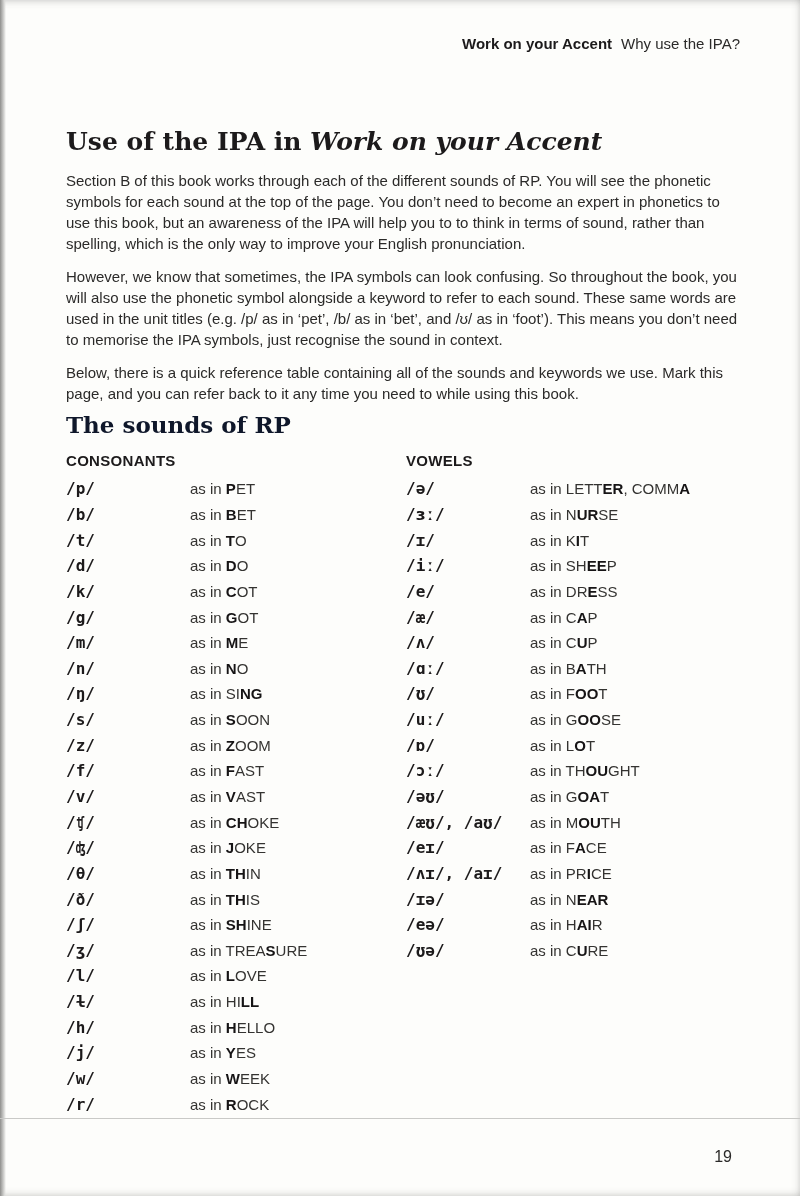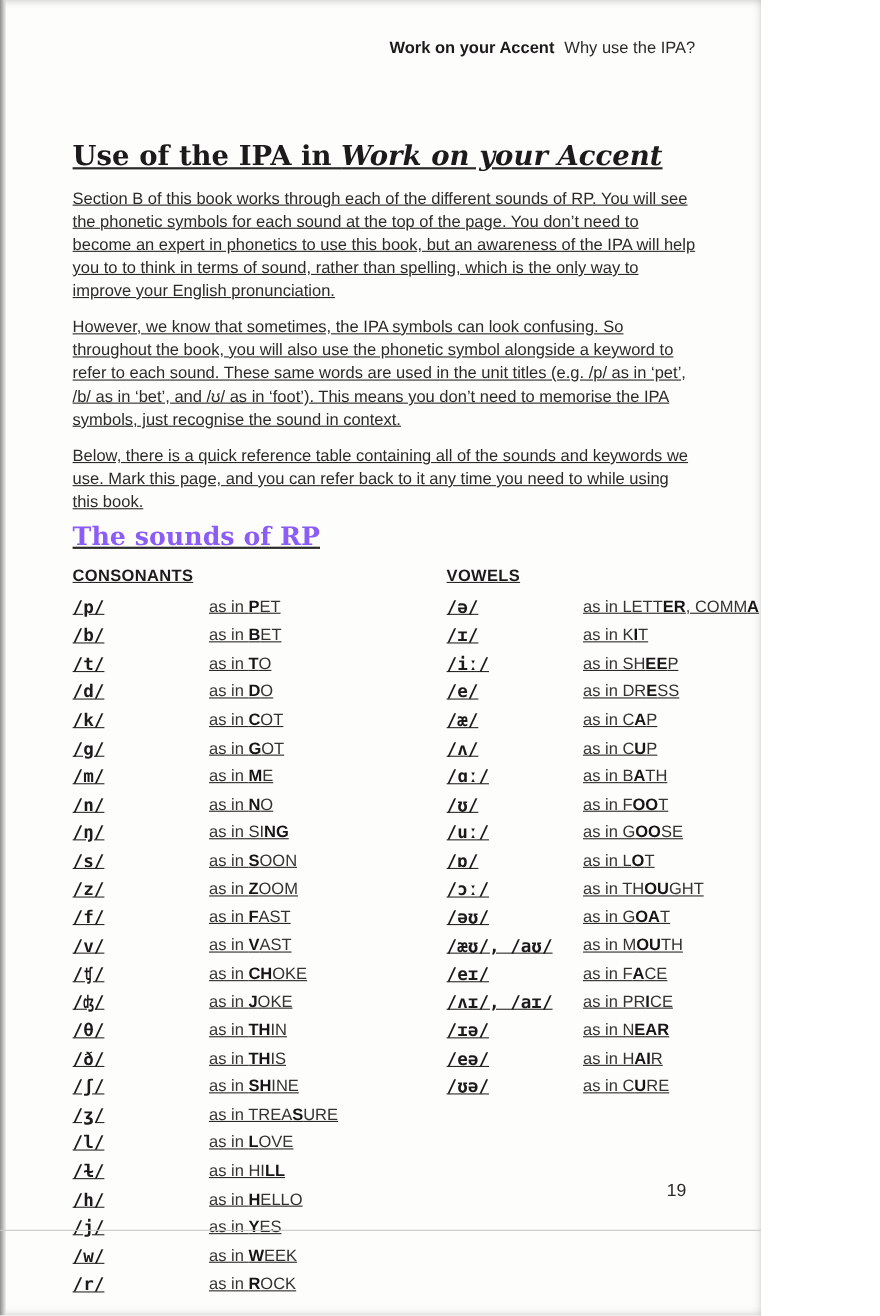--- a/index.html
+++ b/index.html
@@ -1,28 +1,27 @@
 <!DOCTYPE html>
 <html><head>
 <meta charset="utf-8">
 <style>
   html, body { margin: 0; padding: 0; background: #ffffff; }
   .page {
     position: relative;
-    width: 692px;
+    width: 800px;
     height: 1196px;
     background: #fdfdfb;
     overflow: hidden;
     font-family: "Liberation Sans", sans-serif;
     color: #2b2a29;
     box-shadow:
       inset 0 6px 8px -6px rgba(60,60,58,0.30),
       inset -6px 0 8px -6px rgba(60,60,58,0.22),
       inset 0 -6px 8px -6px rgba(60,60,58,0.28);
-    text-decoration: underline;
   }
   .scan-edge-left {
     position: absolute; left: 0; top: 0; bottom: 0; width: 6px;
     background: linear-gradient(to right, #8f8f8d, #d9d9d7 70%, rgba(217,217,215,0));
   }
   .running-head {
     position: absolute; top: 35px; right: 60px;
     font-size: 15px; white-space: nowrap;
   }
   .rh-bold { font-weight: 700; color: #1c1a1b; margin-right: 9px; }
@@ -38,21 +37,21 @@
   h1 em { font-style: italic; }
 
   .paragraphs p {
     margin: 12px 0 8px 0;
     font-size: 15px; line-height: 21px; color: #2b2a29;
   }
 
   h2 {
     margin: 2px 0 14px 0;
     font-family: "DejaVu Serif", "Liberation Serif", serif;
-    font-size: 23px; line-height: 26px; font-weight: 700; color: #8b5cf6;
+    font-size: 23px; line-height: 26px; font-weight: 700; color: #0f172a;
   }
 
   .columns { display: grid; grid-template-columns: 340px 1fr; align-items: start; }
   .col h3 {
     margin: 0 0 6px 0;
     font-size: 15px; line-height: 18px; font-weight: 700;
     letter-spacing: 0.3px; color: #1c1a1b;
   }
   .rows { margin-top: 0; }
   .sound-row { height: 25.65px; display: flex; align-items: center; }
@@ -63,21 +62,21 @@
     white-space: nowrap;
   }
   .kw { font-size: 15px; color: #343331; white-space: nowrap; text-align: right; }
   .kw b { font-weight: 700; color: #161415; }
 
   .footer-line {
     position: absolute; left: 0; right: 0; top: 1118px;
     height: 1px; background: #c9c9c7;
   }
   .page-number {
-    position: absolute; right: 68px; top: 1074px;
+    position: absolute; right: 68px; top: 1148px;
     font-size: 16px; color: #2b2a29;
   }
 </style>
 </head>
 <body>
 
 <div class="page">
   <div class="scan-edge-left"></div>
 
   <div class="running-head">
@@ -202,20 +201,24 @@
           </div>
       </section>
       <section class="col">
         <h3>VOWELS</h3>
         <div class="rows" id="vowel-rows">
             <div class="sound-row">
               <span class="ipa">/ə/</span>
               <span class="kw">as in LETT<b>ER</b>, COMM<b>A</b></span>
             </div>
             <div class="sound-row">
+              <span class="ipa">/ɜː/</span>
+              <span class="kw">as in N<b>UR</b>SE</span>
+            </div>
+            <div class="sound-row">
               <span class="ipa">/ɪ/</span>
               <span class="kw">as in K<b>I</b>T</span>
             </div>
             <div class="sound-row">
               <span class="ipa">/iː/</span>
               <span class="kw">as in SH<b>EE</b>P</span>
             </div>
             <div class="sound-row">
               <span class="ipa">/e/</span>
               <span class="kw">as in DR<b>E</b>SS</span>

